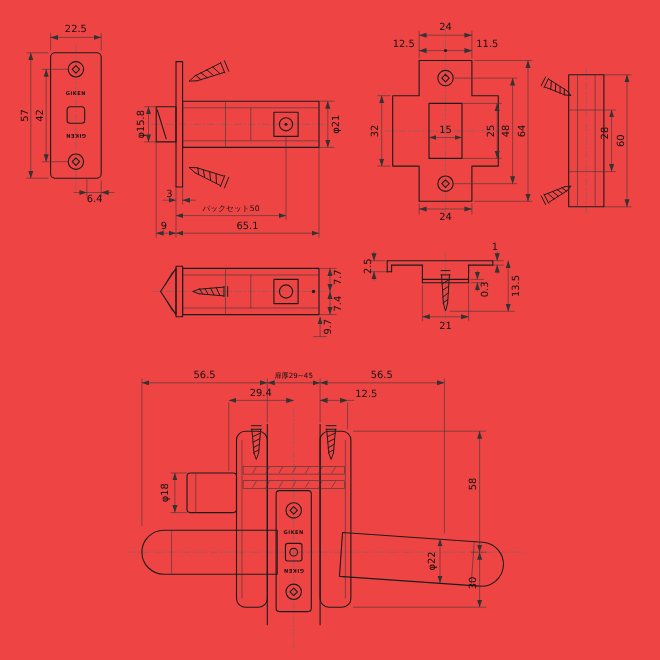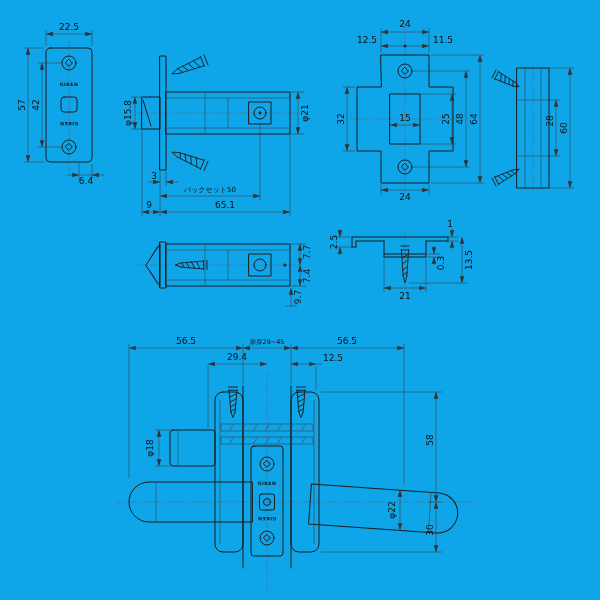--- a/index.html
+++ b/index.html
@@ -1,16 +1,16 @@
 <!DOCTYPE html>
 <html><head>
 <meta charset="utf-8">
 <style>
   html,body{margin:0;padding:0;background:#fff}
-  .sheet{width:600px;height:600px;background:#0ea5e9;position:relative;overflow:hidden}
+  .sheet{width:600px;height:600px;background:#ef4444;position:relative;overflow:hidden}
   svg{display:block}
   .out{stroke:#1c1c1c;stroke-width:1;fill:none;stroke-linecap:round;stroke-linejoin:round}
   .scr{stroke:#1c1c1c;stroke-width:.9;fill:none;vector-effect:non-scaling-stroke;stroke-linecap:round}
   .thin{stroke:#3a3a3a;stroke-width:.55;fill:none}
   .dim{stroke:#3a3a3a;stroke-width:.55;fill:none;marker-start:url(#ar);marker-end:url(#ar)}
   .dime{stroke:#3a3a3a;stroke-width:.55;fill:none;marker-end:url(#ar)}
   .cl{stroke:#666;stroke-width:.5;fill:none;stroke-dasharray:7 2 1.5 2}
   .hatch{stroke:#1c1c1c;stroke-width:.6;fill:none}
   .dot{fill:#222;stroke:none}
   text{font-family:"DejaVu Sans","Liberation Sans",sans-serif;font-size:9px;fill:#111}

